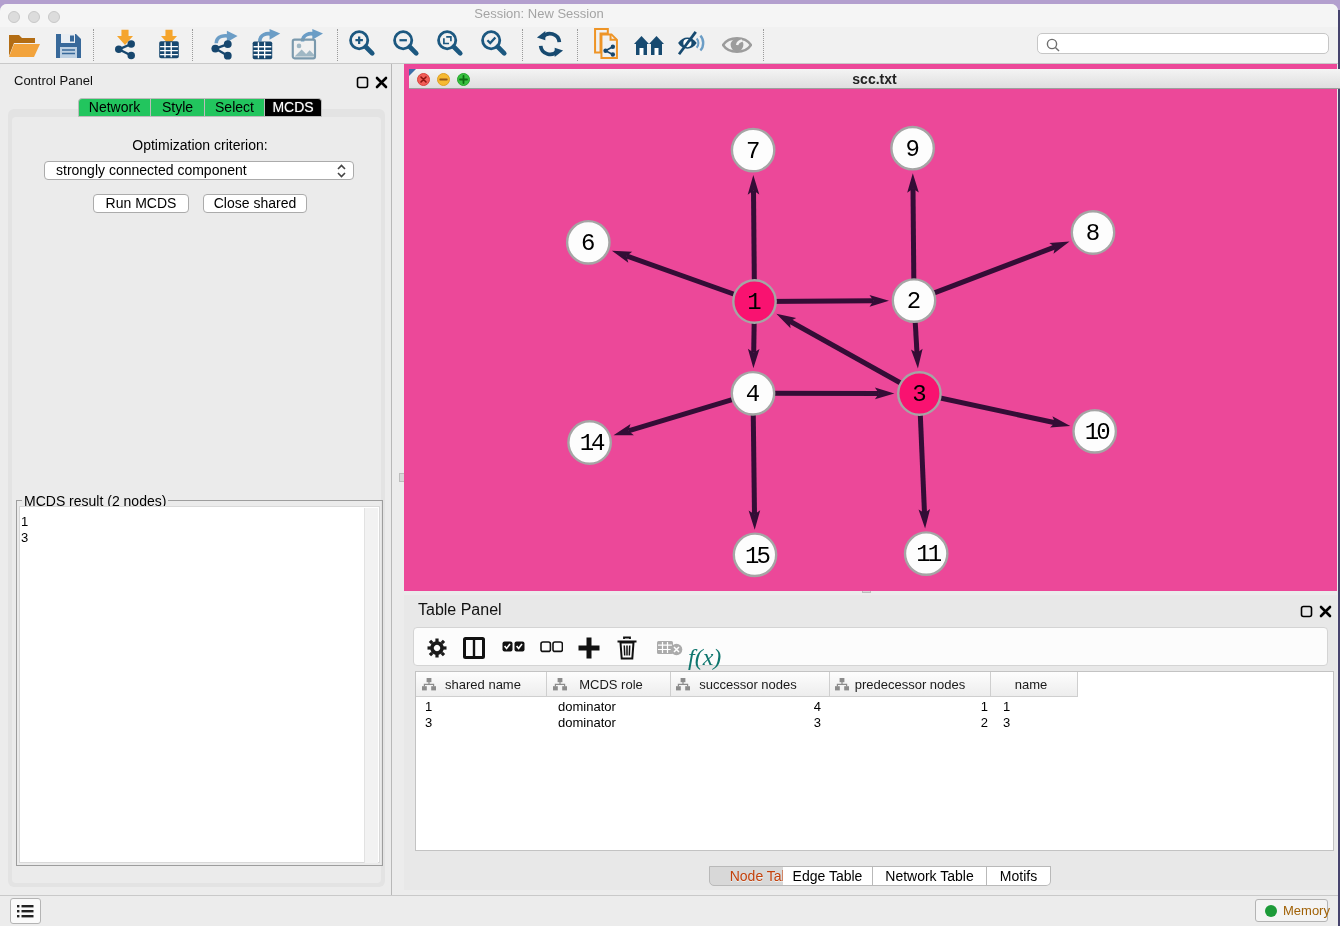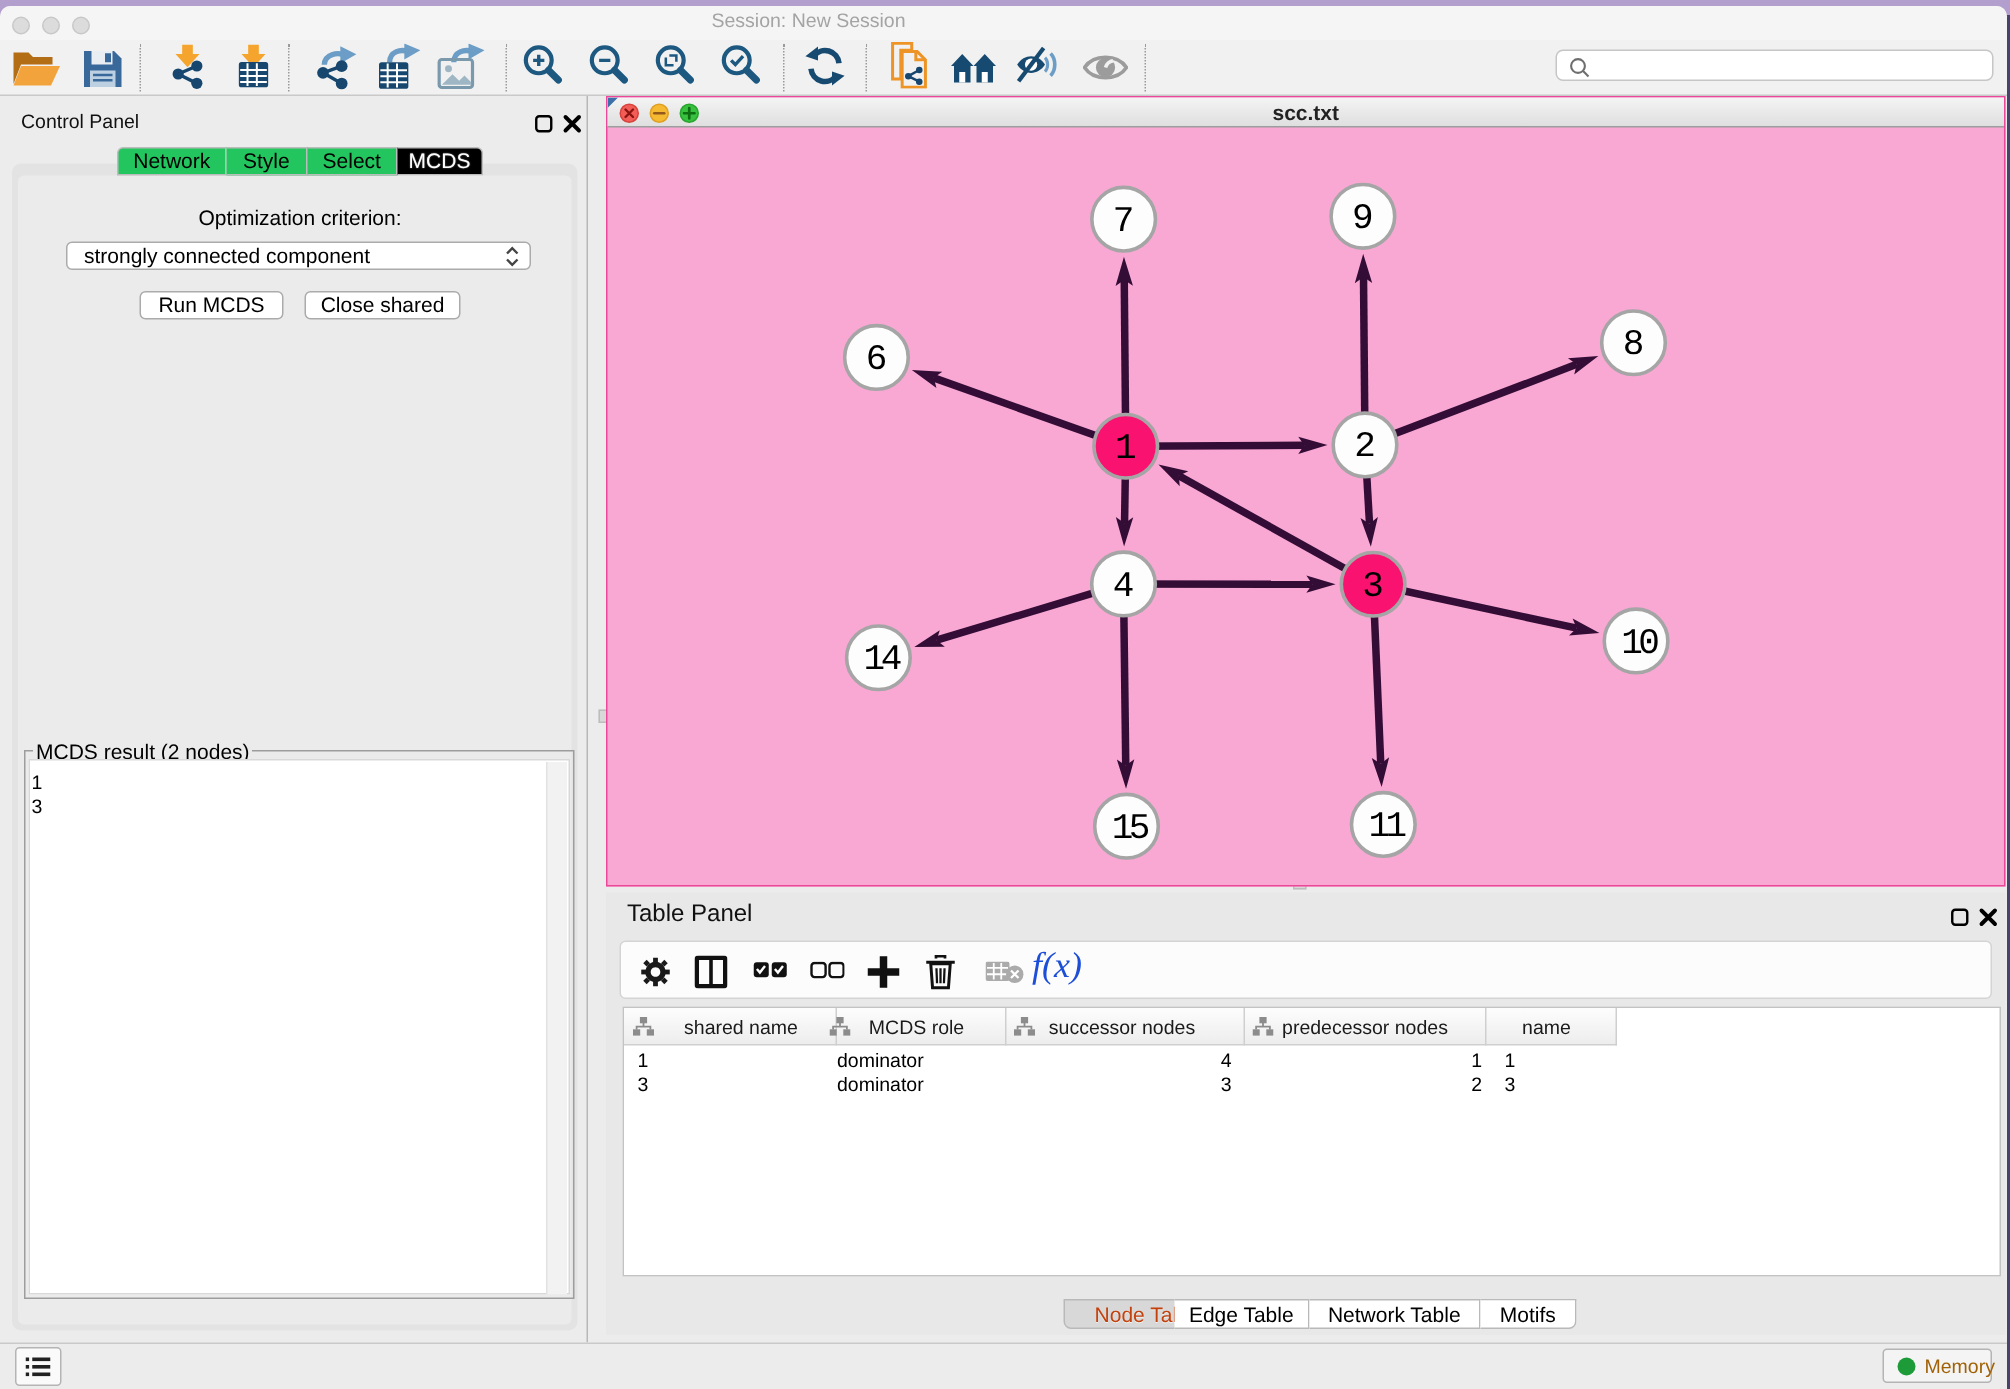--- a/index.html
+++ b/index.html
@@ -26,21 +26,21 @@
 #tabpane { position:absolute; left:8px; top:45px; width:377px; height:778px; background:#e3e3e3; border-radius:6px; }
 #tabpane-inner { position:absolute; left:4px; top:8px; width:369px; height:766px; background:#ebebeb; border-radius:4px; }
 #optlabel { position:absolute; left:8px; top:73px; width:384px; text-align:center; font-size:14px; color:#000; }
 #dropdown { position:absolute; left:44px; top:97px; width:310px; height:19px; background:#fff; border:1px solid #ababab; border-radius:4px; font-size:14px; color:#000; line-height:17px; padding-left:11px; }
 .btn { position:absolute; top:130px; height:19px; background:#fff; border:1px solid #ababab; border-radius:4px; font-size:14px; color:#000; text-align:center; line-height:17px; }
 #fieldset { position:absolute; left:16px; top:436px; width:367px; height:366px; border:1px solid #9d9d9d; }
 #fieldset-legend { position:absolute; left:5px; top:-8px; background:#ebebeb; padding:0 2px; font-size:14px; color:#000; }
 #fieldset-white { position:absolute; left:2px; top:5px; width:361px; height:357px; background:#fff; border:1px solid #d9d9d9; }
 #fs-scroll { position:absolute; right:1px; top:1px; width:14px; height:355px; background:#f2f2f2; border-left:1px solid #e2e2e2; }
 
-#netwin { position:absolute; left:404px; top:60px; width:933px; height:527px; background:#f9a8d4; border:1px solid #ec4899; }
+#netwin { position:absolute; left:404px; top:60px; width:933px; height:527px; background:#ec4899; border:5px solid #ec4899; }
 #nettitle { position:absolute; left:0; top:0; width:931px; height:20px; background:linear-gradient(#f4f4f4,#dfdfdf); border-bottom:1px solid #9d9d9d; }
 #nettitle-text { position:absolute; left:0; top:2px; width:931px; text-align:center; font-size:14px; font-weight:bold; color:#222; }
 .mac { position:absolute; top:4px; width:13px; height:13px; border-radius:50%; }
 
 #tpanel { position:absolute; left:404px; top:591px; width:933px; height:295px; background:#e8e8e8; }
 #tpanel-title { position:absolute; left:14px; top:6px; font-size:16px; color:#111; }
 #ttoolbar { position:absolute; left:9px; top:32px; width:915px; height:39px; background:#fcfcfc; border:1px solid #d4d4d4; border-radius:4px; }
 #ttable { position:absolute; left:11px; top:76px; width:919px; height:180px; background:#fff; border:1px solid #c3c3c3; }
 #thead { position:absolute; left:0; top:0; width:662px; height:25px; background:linear-gradient(#fdfdfd,#ededed); border-bottom:1px solid #cfcfcf; }
 .thcell { position:absolute; top:0; height:25px; border-right:1px solid #cfcfcf; font-size:13px; color:#1a1a1a; text-align:center; line-height:25px; }
@@ -350,33 +350,33 @@
         <path d="M8.3 9.5 L8.7 19.5 M11 9.5 L11 19.5 M13.7 9.5 L13.3 19.5" stroke="#111" stroke-width="1.5"></path>
       </svg>
       <svg style="position:absolute; left:243px; top:13px;" width="26" height="15" viewBox="0 0 26 15">
         <g fill="#ababab">
               <rect x="0" y="0" width="16" height="13" rx="1.5"></rect>
             </g>
         <path d="M1 4.2 L15 4.2 M1 8.5 L15 8.5 M5.5 1 L5.5 12 M10.5 1 L10.5 12" stroke="#fff" stroke-width="1.2"></path>
         <circle cx="19.5" cy="8.5" r="5.8" fill="#ababab"></circle>
         <path d="M17 6 L22 11 M22 6 L17 11" stroke="#fff" stroke-width="1.5"></path>
       </svg>
-      <div style="position:absolute; left:274px; top:3px; font-family:'Liberation Serif', serif; font-style:italic; font-size:24px; color:#1d4ed8;">f(x)</div>
+      <div style="position:absolute; left:274px; top:16px; font-family:'Liberation Serif', serif; font-style:italic; font-size:24px; color:#0f766e;">f(x)</div>
     </div>
     <div id="ttable">
       <div id="thead">
         <svg class="hicon" style="position:absolute; left:6px; top:6px;" width="14" height="13" viewBox="0 0 14 13">
               <g fill="#8c8c8c">
                 <rect x="4.6" y="0" width="4.8" height="4.2"></rect>
                 <rect x="0" y="8.2" width="4.8" height="4.2"></rect>
                 <rect x="9.2" y="8.2" width="4.8" height="4.2"></rect>
                 <path d="M7 4 L7 6.4 M2.4 8.4 L2.4 6.4 L11.6 6.4 L11.6 8.4" fill="none" stroke="#8c8c8c" stroke-width="1.2"></path>
               </g>
             </svg>
-        <div class="thcell" style="left:11px; width:131px; padding-left:4px;">shared name</div>
+        <div class="thcell" style="left:0; width:131px; padding-left:4px;">shared name</div>
         <svg class="hicon" style="position:absolute; left:137px; top:6px;" width="14" height="13" viewBox="0 0 14 13">
               <g fill="#8c8c8c">
                 <rect x="4.6" y="0" width="4.8" height="4.2"></rect>
                 <rect x="0" y="8.2" width="4.8" height="4.2"></rect>
                 <rect x="9.2" y="8.2" width="4.8" height="4.2"></rect>
                 <path d="M7 4 L7 6.4 M2.4 8.4 L2.4 6.4 L11.6 6.4 L11.6 8.4" fill="none" stroke="#8c8c8c" stroke-width="1.2"></path>
               </g>
             </svg>
         <div class="thcell" style="left:131px; width:124px; padding-left:5px;">MCDS role</div>
         <svg class="hicon" style="position:absolute; left:260px; top:6px;" width="14" height="13" viewBox="0 0 14 13">

